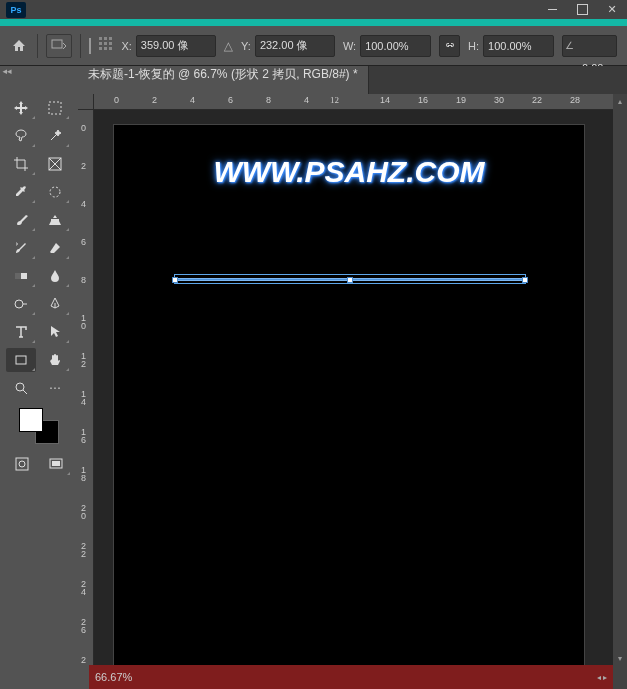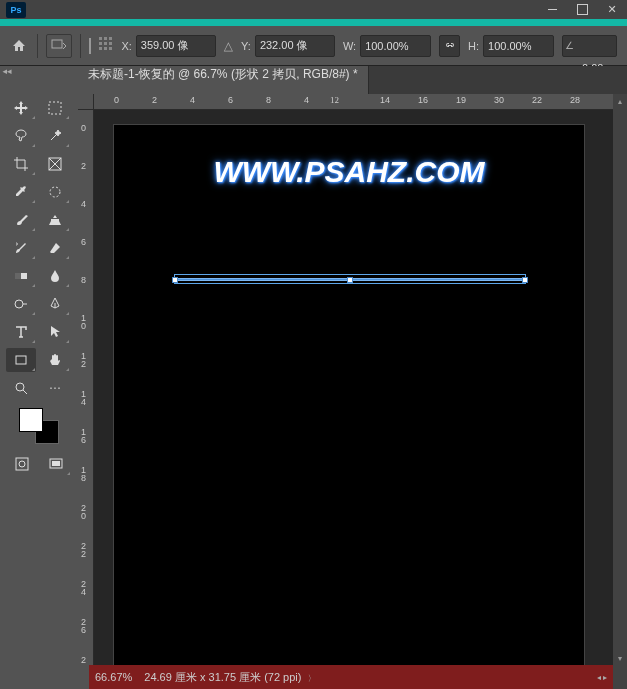--- a/index.html
+++ b/index.html
@@ -368,19 +368,18 @@
   </div>
 </div>
 
 <div class="rscroll">
   <div class="arrow up">▴</div>
   <div class="arrow down">▾</div>
 </div>
 
 <div class="status">
   <span>66.67%</span>
-  <span><span>24.69 厘米 x 31.75 厘米 (72 ppi)</span><span class="arrow"> 〉</span></span>
   <span style="margin-left:auto;display:flex;gap:2px;">
     <span style="font-size:8px;color:#aaa;">◂</span>
     <span style="font-size:8px;color:#aaa;">▸</span>
   </span>
 </div>
 <div class="bscroll-r"></div>
 
 </body></html>

